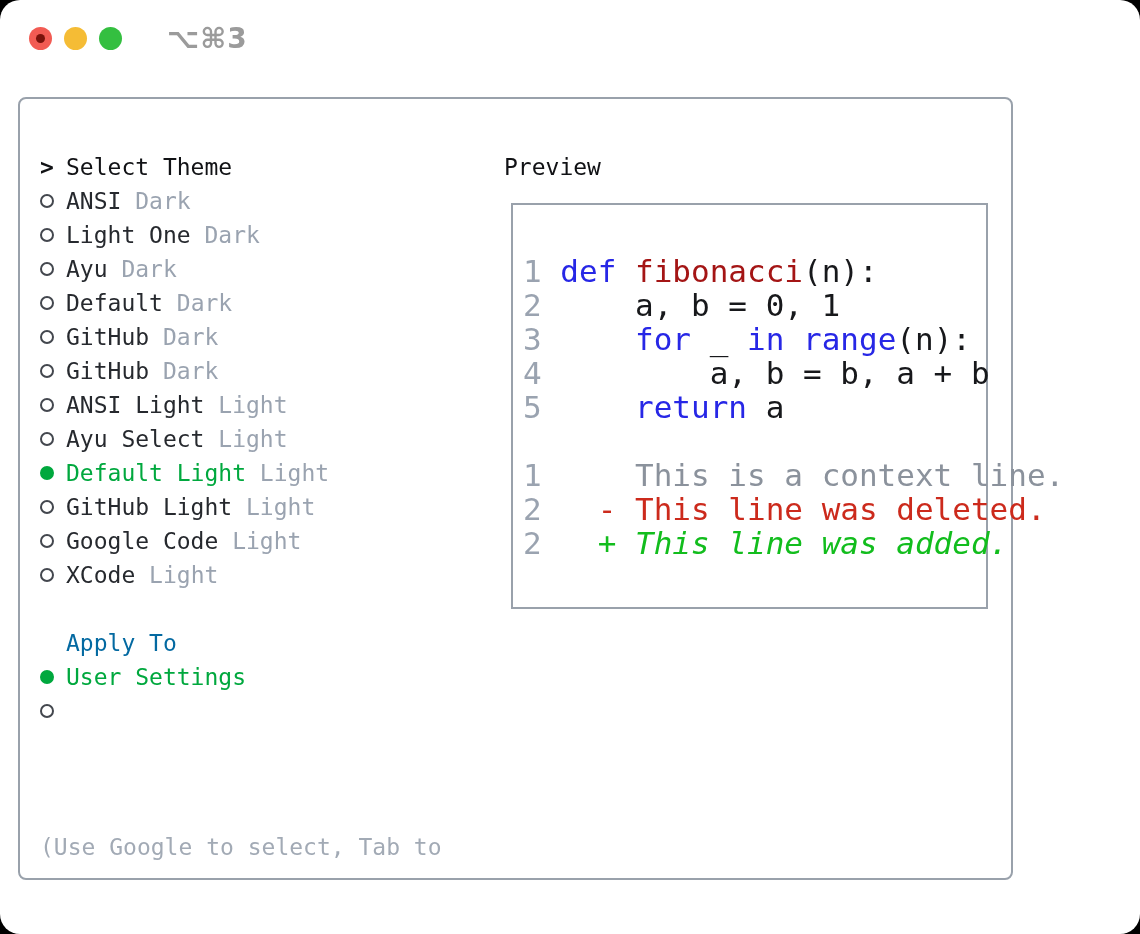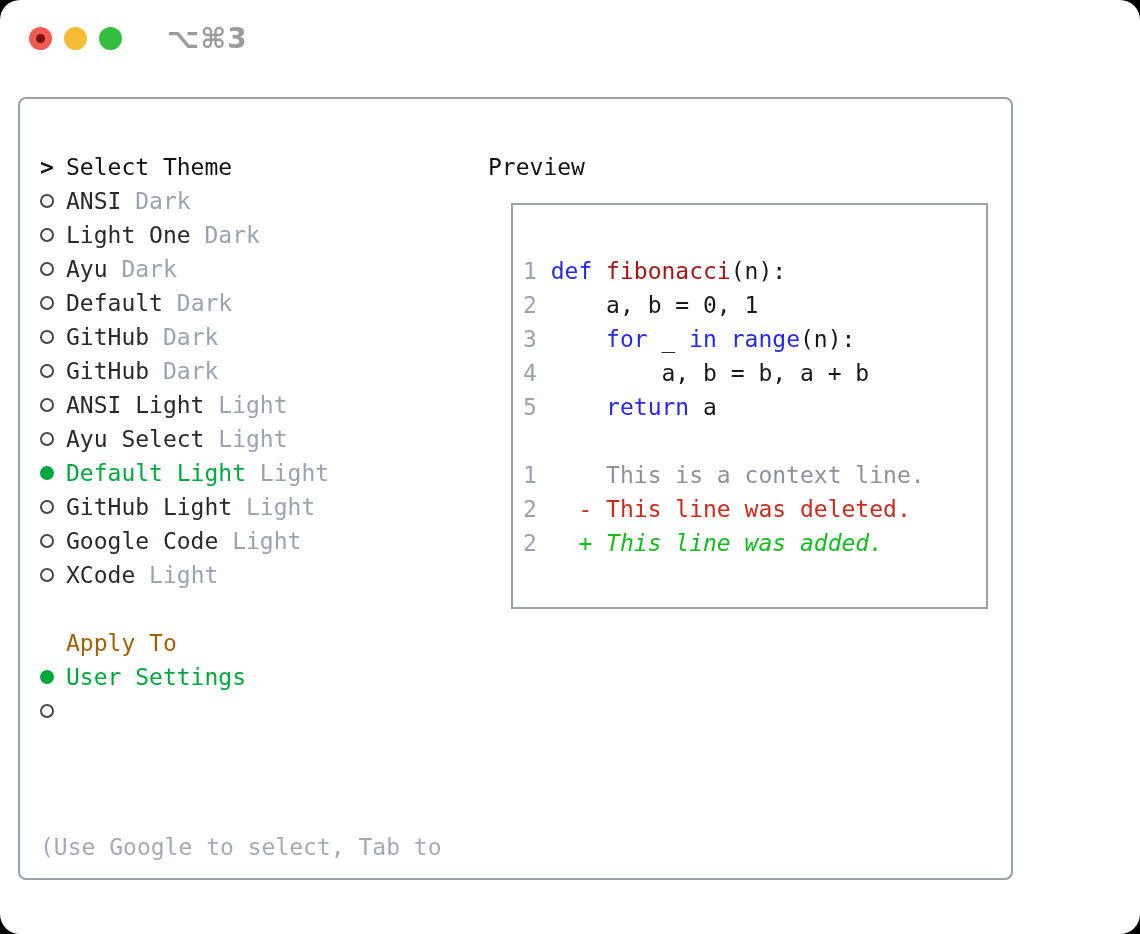--- a/index.html
+++ b/index.html
@@ -26,31 +26,31 @@
   }
   .mono-row{display:flex;align-items:center;height:34px;font-size:23px;white-space:pre;}
   .marker{width:26px;display:flex;align-items:center;flex:none;}
   .circle{width:14px;height:14px;border-radius:50%;border:2px solid #43474e;box-sizing:border-box;}
   .circle.sel{border-color:#00a83e;background:#00a83e;}
   .prompt{font-weight:bold;color:#111215;}
   .item-name{color:#26292e;}
   .item-name.sel{color:#00a83e;}
   .variant{color:#9aa3b0;}
   .h-bold{font-weight:normal;color:#111215;}
-  .h-plain{color:#a16207;}
+  .h-plain{color:#0369a1;}
   .theme-list{position:absolute;left:20px;top:51px;}
   .apply-block{position:absolute;left:20px;top:527px;}
   .help-block{position:absolute;left:20px;top:663px;color:#a2aab5;font-size:23px;line-height:34px;white-space:pre;}
   
-  .preview-title{position:absolute;left:468px;top:51px;}
+  .preview-title{position:absolute;left:484px;top:51px;}
   .preview-box{
     position:absolute;left:491px;top:104px;width:473px;height:402px;
     border:2px solid #99a1ab;background:#fff;
   }
-  .codewrap{position:absolute;left:10px;top:49px;font-size:23px;line-height:34px;white-space:pre;}
+  .codewrap{position:absolute;left:10px;top:49px;font-size:31px;line-height:34px;white-space:pre;}
   .ln{color:#9aa3b0;}
   .kw{color:#2727e6;}
   .fn{color:#a41515;}
   .pl{color:#17181b;}
   .ctx{color:#8b929c;}
   .del{color:#cc2a1c;}
   .add{color:#12bd1d;font-style:italic;}
 </style>
 </head>
 <body>

